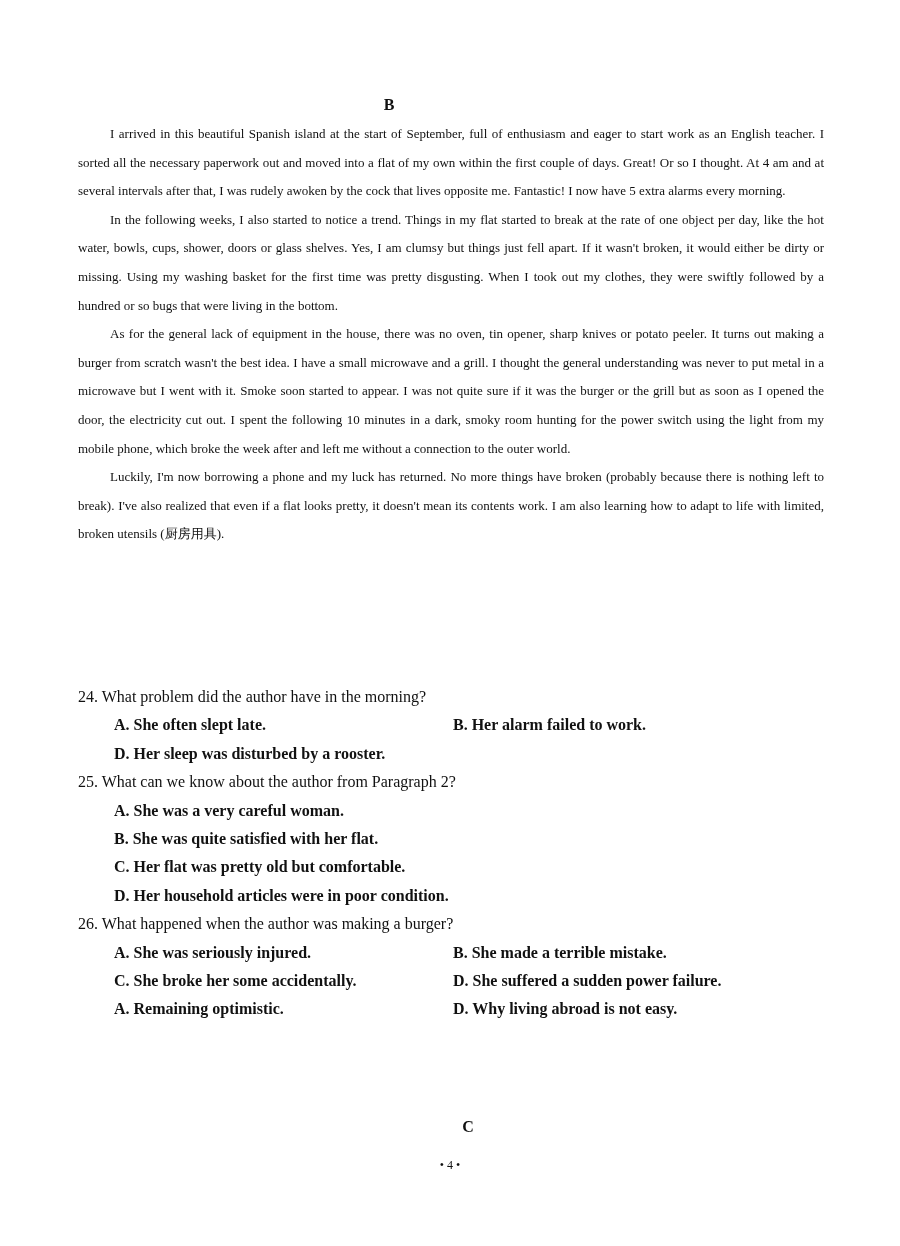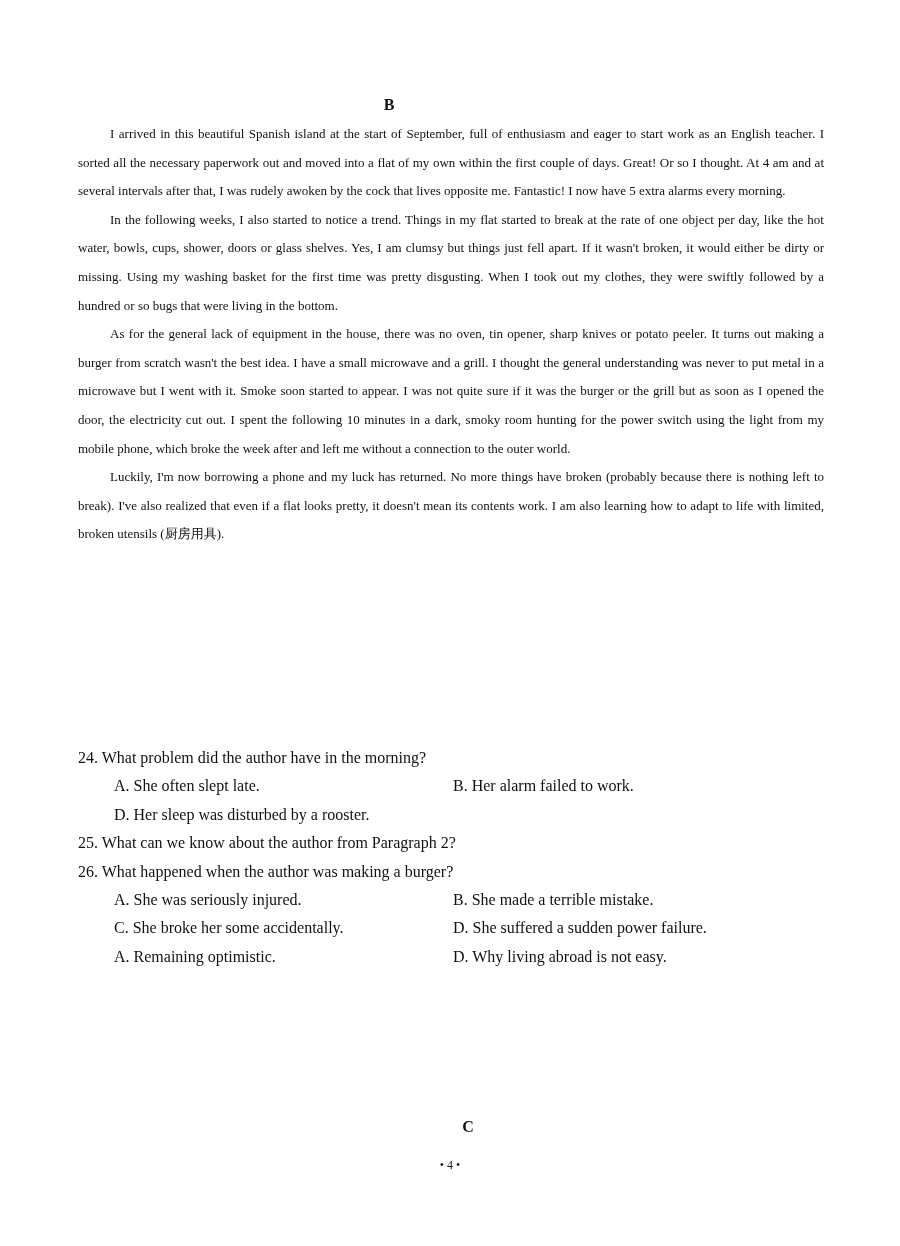--- a/index.html
+++ b/index.html
@@ -12,25 +12,25 @@
   .section-title {
     position: absolute; top: 96px; left: 0; width: 778px; text-align: center;
     font-weight: bold; font-size: 16px;
   }
   .passage {
     position: absolute; left: 78px; top: 120px; width: 746px;
     font-size: 13px; line-height: 28.6px; text-align: justify;
   }
   .passage p { margin: 0; text-indent: 32px; }
   .questions {
-    position: absolute; left: 78px; top: 744px; width: 746px;
+    position: absolute; left: 78px; top: 683px; width: 746px;
     font-size: 16px; line-height: 28.4px;
   }
   .q-stem { margin: 0; }
-  .opts { display: flex; flex-wrap: wrap; padding-left: 36px; }
+  .opts { display: flex; flex-wrap: wrap; padding-left: 36px; font-weight: bold; }
   .opts.two .opt { width: 339px; }
   .opts.one .opt { width: 100%; }
   .opt { margin: 0; white-space: nowrap; }
   .section-next {
     position: absolute; top: 1118px; left: 0; width: 936px; text-align: center;
     font-weight: bold; font-size: 16px;
   }
   .page-number {
     position: absolute; top: 1158px; left: 0; width: 900px; text-align: center;
     font-size: 12px;
@@ -53,20 +53,26 @@
     <div>
       <p class="q-stem">24. What problem did the author have in the morning?</p>
       <div class="opts two">
         <p class="opt">A. She often slept late.</p>
         <p class="opt">B. Her alarm failed to work.</p>
         <p class="opt">D. Her sleep was disturbed by a rooster.</p>
       </div>
     </div>
     <div>
       <p class="q-stem">25. What can we know about the author from Paragraph 2?</p>
+      <div class="opts one">
+        <p class="opt">A. She was a very careful woman.</p>
+        <p class="opt">B. She was quite satisfied with her flat.</p>
+        <p class="opt">C. Her flat was pretty old but comfortable.</p>
+        <p class="opt">D. Her household articles were in poor condition.</p>
+      </div>
     </div>
     <div>
       <p class="q-stem">26. What happened when the author was making a burger?</p>
       <div class="opts two">
         <p class="opt">A. She was seriously injured.</p>
         <p class="opt">B. She made a terrible mistake.</p>
         <p class="opt">C. She broke her some accidentally.</p>
         <p class="opt">D. She suffered a sudden power failure.</p>
       </div>
     </div>

